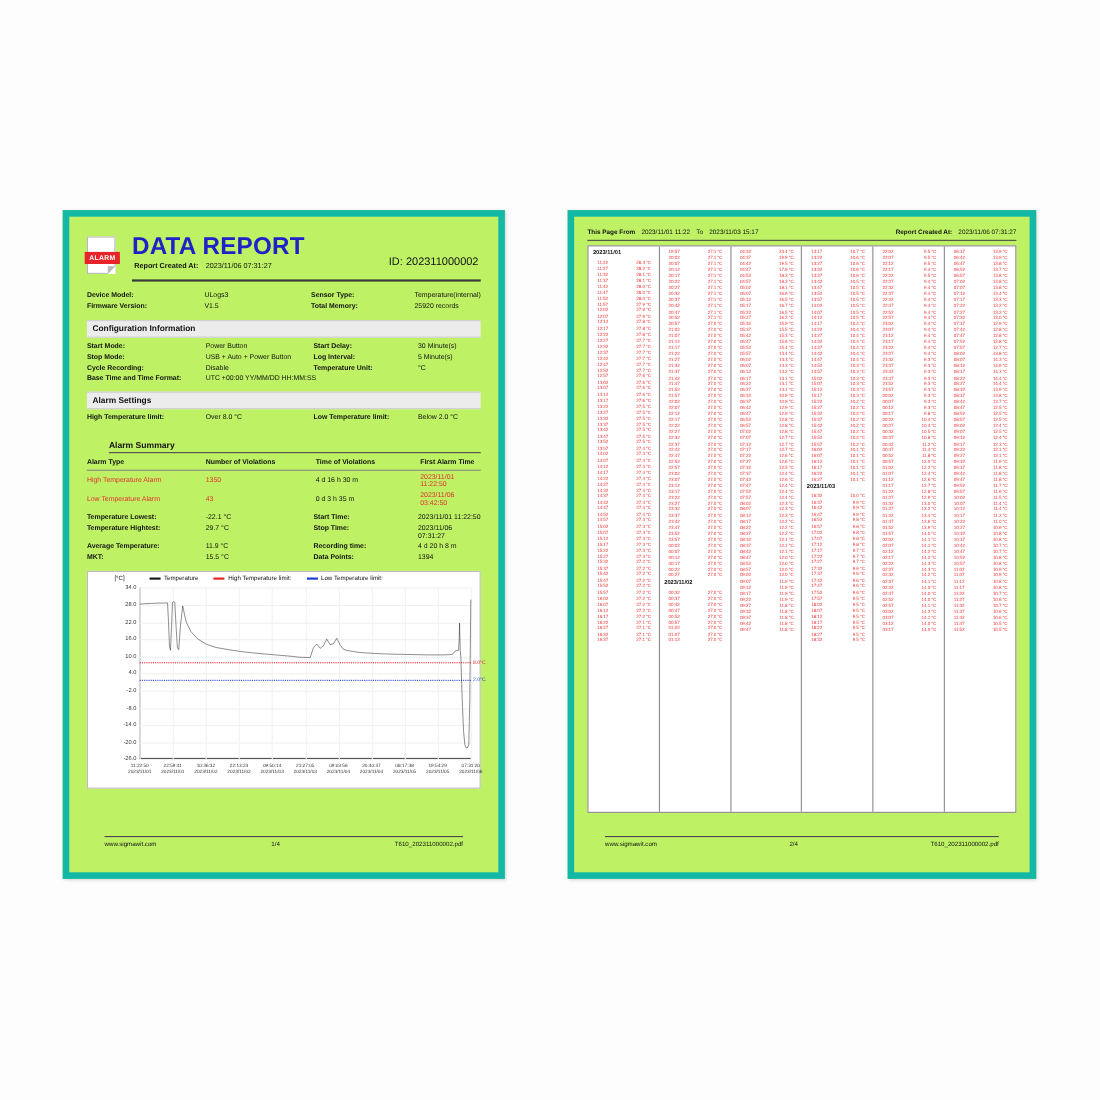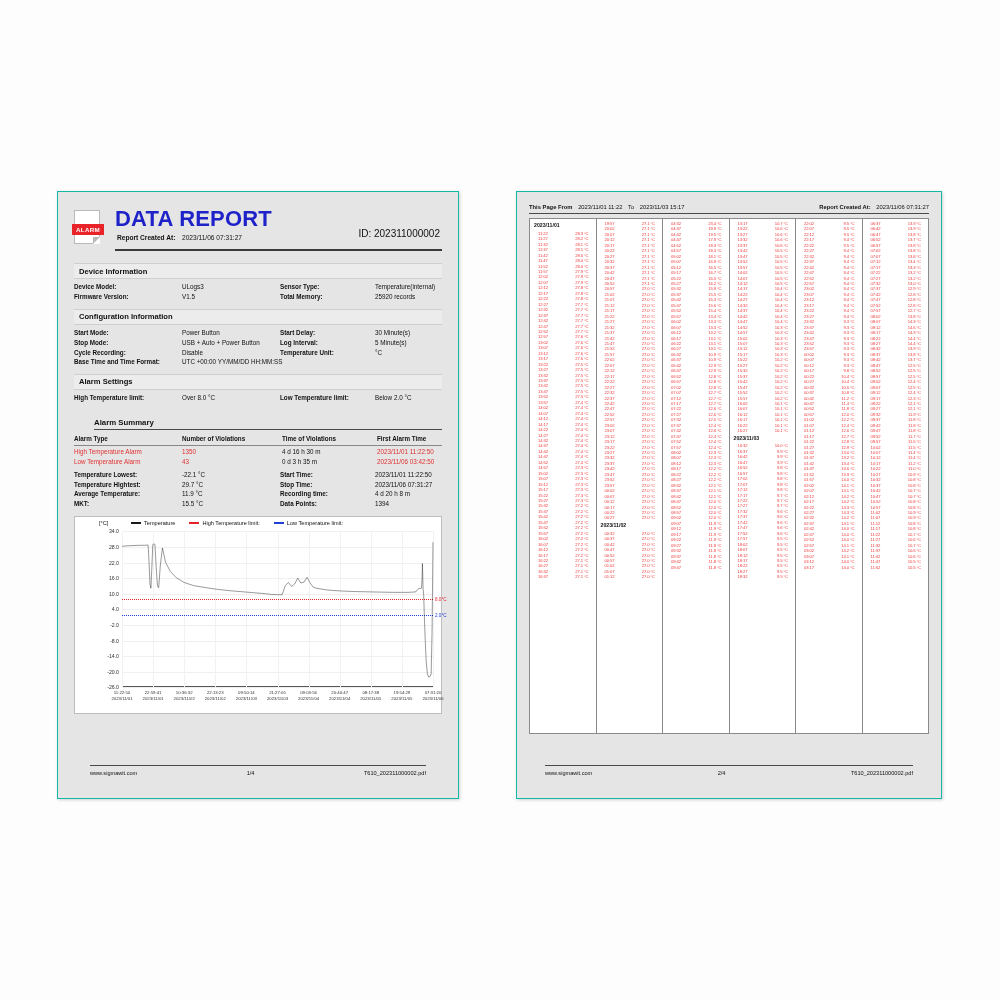--- a/index.html
+++ b/index.html
@@ -5,22 +5,22 @@
   html,body{margin:0;padding:0;}
   body{
     width:1000px;height:1000px;
     background:#fdfdfd;
     font-family:"Liberation Sans", sans-serif;
     -webkit-font-smoothing:antialiased;
     overflow:hidden;
   }
   .page{
     position:absolute;
-    background:#e5e5e5;
-    border:1px solid #14b8a6;
+    background:#bef264;
+    border:6px solid #14b8a6;
     box-shadow:1px 1px 3px rgba(0,0,0,.18);
     box-sizing:border-box;
     overflow:hidden;
   }
   
   #page1{left:57px;top:191px;width:402px;height:608px;padding:0;}
   .p1-inner{position:absolute;left:16px;top:16px;right:16px;bottom:10px;}
 
   .hdr{position:relative;height:48px;}
   .logo{
@@ -136,21 +136,20 @@
       <div class="logo">
         <div class="logo-badge">ALARM</div>
       </div>
       <div class="title">DATA REPORT</div>
       <div class="created">Report Created At:</div>
       <div class="created" style="left:108px;font-weight:normal;">2023/11/06 07:31:27</div>
       <div class="docid">ID: 202311000002</div>
       <div class="hdr-rule"></div>
     </div>
 
-    <div class="sec-bar">Device Information</div>
     <table class="kv">
       <tbody>
           <tr>
         <td class="k">Device Model:</td>
         <td class="v">ULogs3</td>
         <td class="k2">Sensor Type:</td>
         <td class="wide">Temperature(internal)</td>
       </tr>
       <tr>
         <td class="k">Firmware Version:</td>

